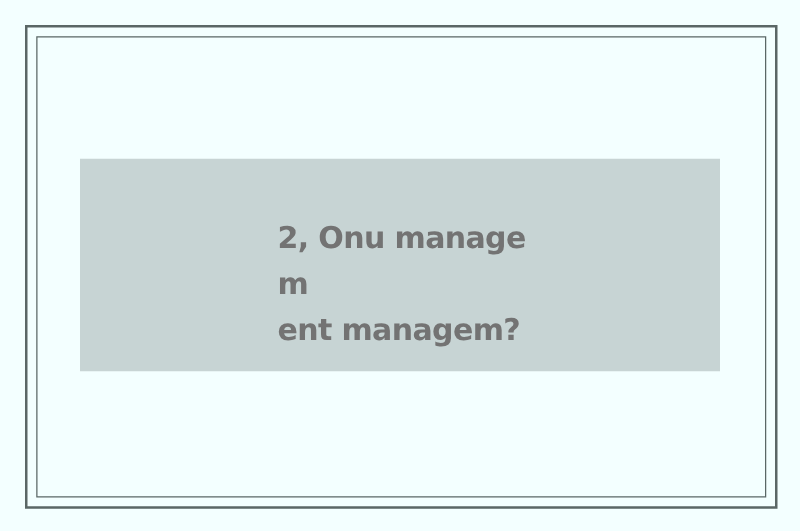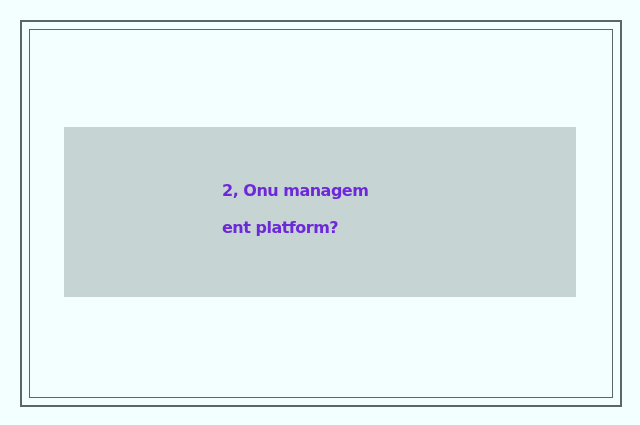--- a/index.html
+++ b/index.html
@@ -1,25 +1,25 @@
 <!DOCTYPE html>
 <html><head>
 <meta charset="utf-8">
 <style>
   html, body { margin: 0; padding: 0; }
   body { width: 640px; height: 425px; background: #f3ffff; position: relative; overflow: hidden; }
   .outer { position: absolute; left: 20px; top: 20px; width: 598px; height: 383px; border: 2px solid #5a6766; }
   .inner { position: absolute; left: 29px; top: 29px; width: 582px; height: 367px; border: 1px solid #5a6766; }
   .panel { position: absolute; left: 64px; top: 127px; width: 512px; height: 170px; background: #c7d4d4; }
-  .caption { position: absolute; left: 222px; top: 172px; width: 210px; color: #6d28d9;
-    font-family: "DejaVu Sans", sans-serif; font-weight: bold; font-size: 16px; line-height: 37px;
+  .caption { position: absolute; left: 222px; top: 172px; width: 210px; color: #737373;
+    font-family: "DejaVu Sans", sans-serif; font-weight: bold; font-size: 24px; line-height: 37px;
     letter-spacing: -0.5px; word-break: break-all; }
 </style>
 </head>
 <body>
 
 <div class="outer"></div>
 <div class="inner"></div>
 <div class="panel"></div>
 <div class="caption">
   <div>2, Onu managem</div>
-  <div>ent platform?</div>
+  <div>ent managem?</div>
 </div>
 
 </body></html>

